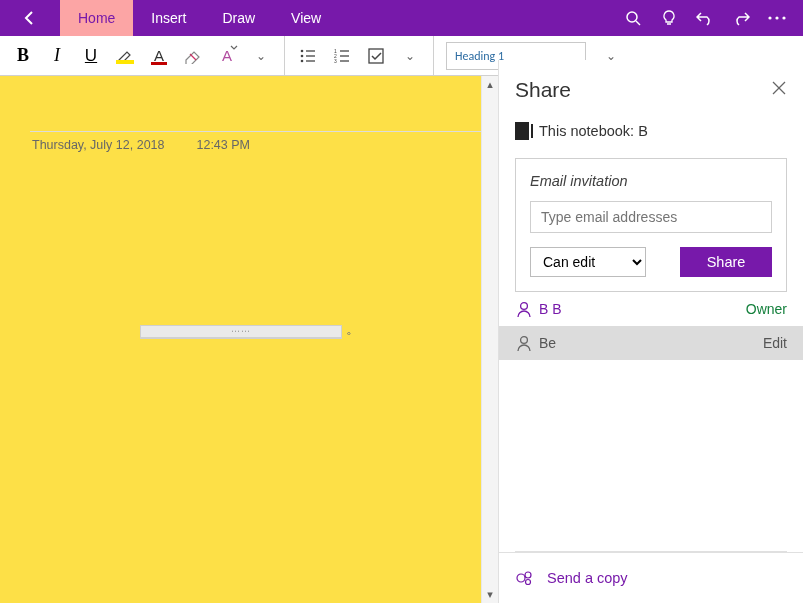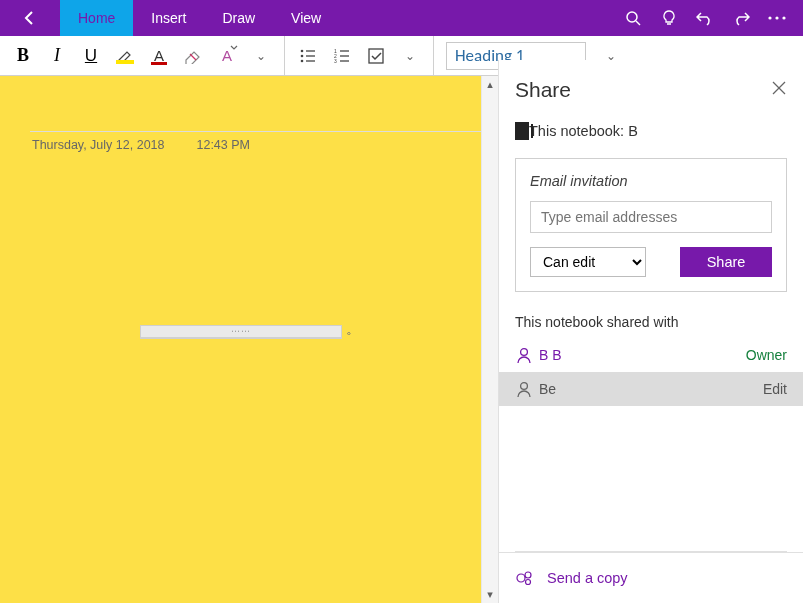--- a/index.html
+++ b/index.html
@@ -2,57 +2,57 @@
 <html><head>
 <meta charset="utf-8">
 <style>
 * { margin:0; padding:0; box-sizing:border-box; font-family:"Segoe UI",sans-serif; }
 body { width:803px; height:603px; overflow:hidden; background:#fff; position:relative; }
 
 .titlebar { height:36px; background:#7719AA; display:flex; align-items:center; }
 .back-btn { width:60px; height:36px; display:flex; align-items:center; justify-content:center; cursor:pointer; }
 .tabs { display:flex; height:36px; }
 .tab { padding:0 18px; display:flex; align-items:center; color:#fff; font-size:14px; cursor:pointer; }
-.tab.active { background:#0ea5e9; color:#7719AA; }
+.tab.active { background:#fca5a5; color:#7719AA; }
 .titlebar-right { margin-left:auto; display:flex; align-items:center; padding-right:8px; }
 .tb-icon { width:36px; height:36px; display:flex; align-items:center; justify-content:center; cursor:pointer; }
 
 .ribbon { height:40px; background:#fff; border-bottom:1px solid #d0d0d0; display:flex; align-items:center; }
 .rgroup { display:flex; align-items:center; height:100%; padding:0 6px; }
 .rgroup.sep { border-right:1px solid #d0d0d0; }
 .rbtn { width:34px; height:34px; display:flex; align-items:center; justify-content:center; cursor:pointer; font-size:16px; }
 .bold { font-weight:800; font-family:"Segoe UI",serif; font-size:18px; }
 .italic { font-style:italic; font-family:"Times New Roman",serif; font-size:18px; }
 .underline { text-decoration:underline; font-size:17px; }
 .underline-bar { height:4px; width:18px; background:#ffe600; margin-top:-2px;}
 .hl-wrap { display:flex; flex-direction:column; align-items:center; }
 .fontcolor-wrap { display:flex; flex-direction:column; align-items:center; }
 .fontcolor-bar { height:3px; width:16px; background:#c00000; margin-top:-2px;}
-.style-box { display:flex; align-items:center; width:140px; height:28px; border:1px solid #c9c9c9; background:#fff; margin-left:6px; padding:0 8px; color:#2d6ca2; font-size:17px; font-family:"Calibri",sans-serif; }
+.style-box { display:flex; align-items:center; width:140px; height:28px; border:1px solid #c9c9c9; background:#fff; margin-left:6px; padding:0 8px; color:#2d6ca2; font-size:12px; font-family:"Calibri",sans-serif; }
 .chev-btn { width:50px; display:flex; align-items:center; justify-content:center; cursor:pointer; }
 
 .content { position:absolute; top:76px; left:0; right:305px; bottom:0; background:#fde047; }
 .line-sep { position:absolute; top:55px; left:30px; right:0; height:1px; background:#dcdcdc; }
 .datetime { position:absolute; top:62px; left:32px; font-size:12.5px; color:#676767; display:flex; gap:32px; }
 .textbox { position:absolute; top:249px; left:140px; width:202px; border:1px solid #cfcfcf; }
 .textbox-handle { height:12px; background:#eaeaea; border-bottom:1px solid #d0d0d0; text-align:center; font-size:9px; color:#888; letter-spacing:1px; position:relative;}
 .textbox-body { padding:9px 12px; font-size:14.5px; min-height:30px; }
 .cursor { display:inline-block; width:1px; height:15px; background:#333; vertical-align:middle; margin-left:1px;}
 .lr-handle { position:absolute; right:-9px; top:3px; font-size:8px; color:#777; letter-spacing:-1px;}
 
 .scrollbar { position:absolute; top:76px; bottom:0; right:305px; width:17px; background:#f4f4f4; border-left:1px solid #e7e7e7; }
 .scroll-arrow { height:17px; display:flex; align-items:center; justify-content:center; cursor:pointer; font-size:11px; color:#606060;}
 .scroll-arrow.up{position:absolute;top:0;width:100%;}
 .scroll-arrow.down{position:absolute;bottom:0;width:100%;}
 
 .panel { position:absolute; top:60px; right:0; bottom:0; width:305px; background:#fff; border-left:1px solid #e0e0e0; display:flex; flex-direction:column; }
 .panel-head { display:flex; align-items:center; justify-content:space-between; padding:18px 16px 6px 16px; }
 .panel-title { font-size:21px; font-weight:400; color:#333; }
 .close-x { cursor:pointer; }
-.notebook-row { display:flex; align-items:center; padding:14px 16px 18px 16px; font-size:14.5px; color:#333;}
+.notebook-row { display:flex; align-items:center; gap:10px; padding:14px 16px 18px 16px; font-size:14.5px; color:#333;}
 .nb-icon { width:14px; height:18px; background:#222; position:relative;}
 .nb-icon::after{content:"";position:absolute;right:-4px;top:2px;width:2px;height:14px;background:#222;}
 
 .invite-box { margin:0 16px; border:1px solid #cfcfcf; padding:14px; }
 .invite-label { font-size:14.5px; color:#404040; margin-bottom:12px;font-style:italic; }
 .email-input { width:100%; height:32px; border:1px solid #cfcfcf; padding:0 10px; font-size:14px; color:#333; margin-bottom:14px;}
 .invite-row { display:flex; gap:34px; align-items:center; }
 .perm-select { height:30px; border:1px solid #bcbcbc; padding:0 8px; font-size:14px; width:130px; background:#fff;}
 .share-btn { flex:0 0 92px; height:30px; background:#7719AA; color:#fff; border:none; font-size:14.5px; cursor:pointer; margin-left:auto;}
 
@@ -228,21 +228,20 @@
   <div class="invite-box">
     <div class="invite-label">Email invitation</div>
     <input class="email-input" placeholder="Type email addresses" style="">
     <div class="invite-row">
       <select class="perm-select">
         <option>Can edit</option>
       </select>
       <button class="share-btn">Share</button>
     </div>
   </div>
-  <div class="shared-label">This notebook shared with</div>
   <div class="share-row owner">
     <div class="share-left">
       <svg width="18" height="18" viewBox="0 0 18 18">
           <circle cx="9" cy="6" r="3.4" stroke="#7719AA" stroke-width="1.3" fill="none"></circle>
           <path d="M3 17c0-3.3 2.7-6 6-6s6 2.7 6 6" stroke="#7719AA" stroke-width="1.3" fill="none"></path>
         </svg>
       <span class="sname">B B</span>
     </div>
     <span class="srole">Owner</span>
   </div>

